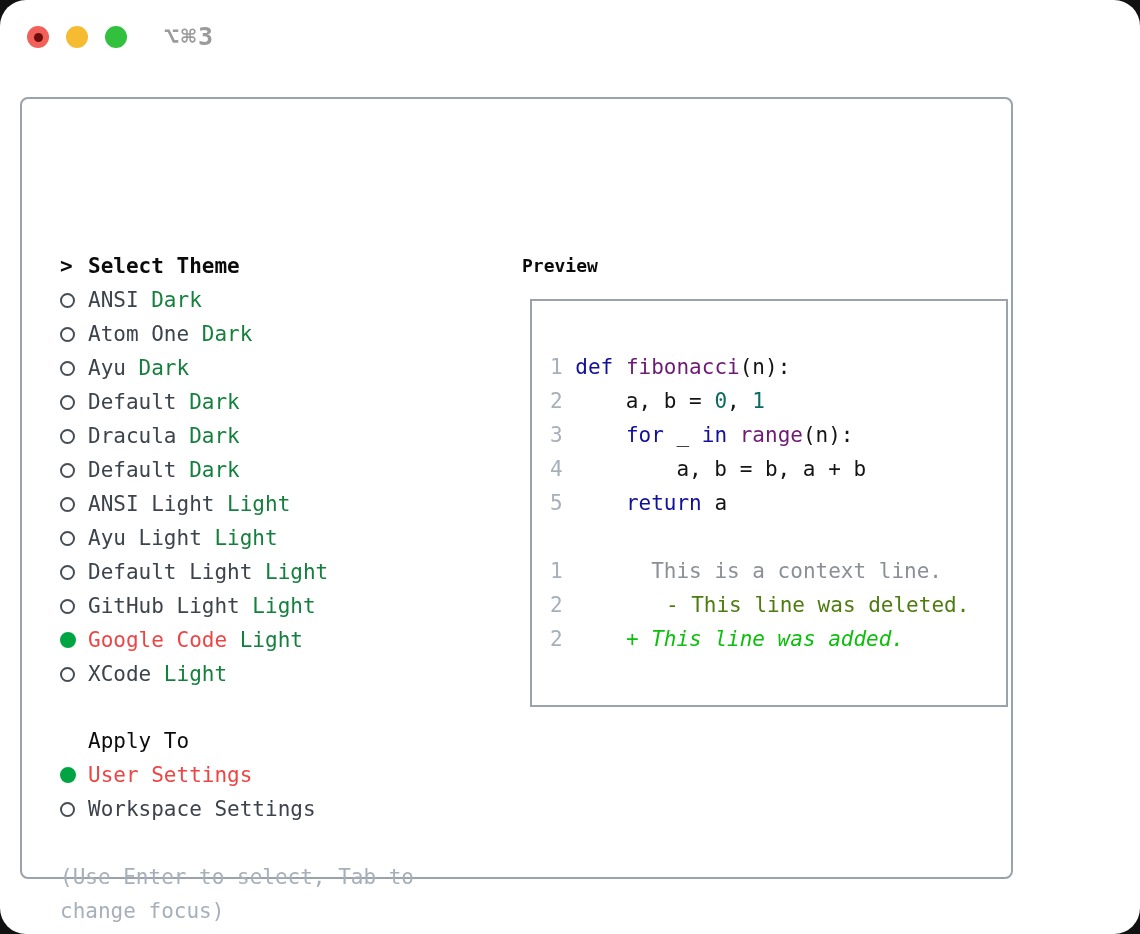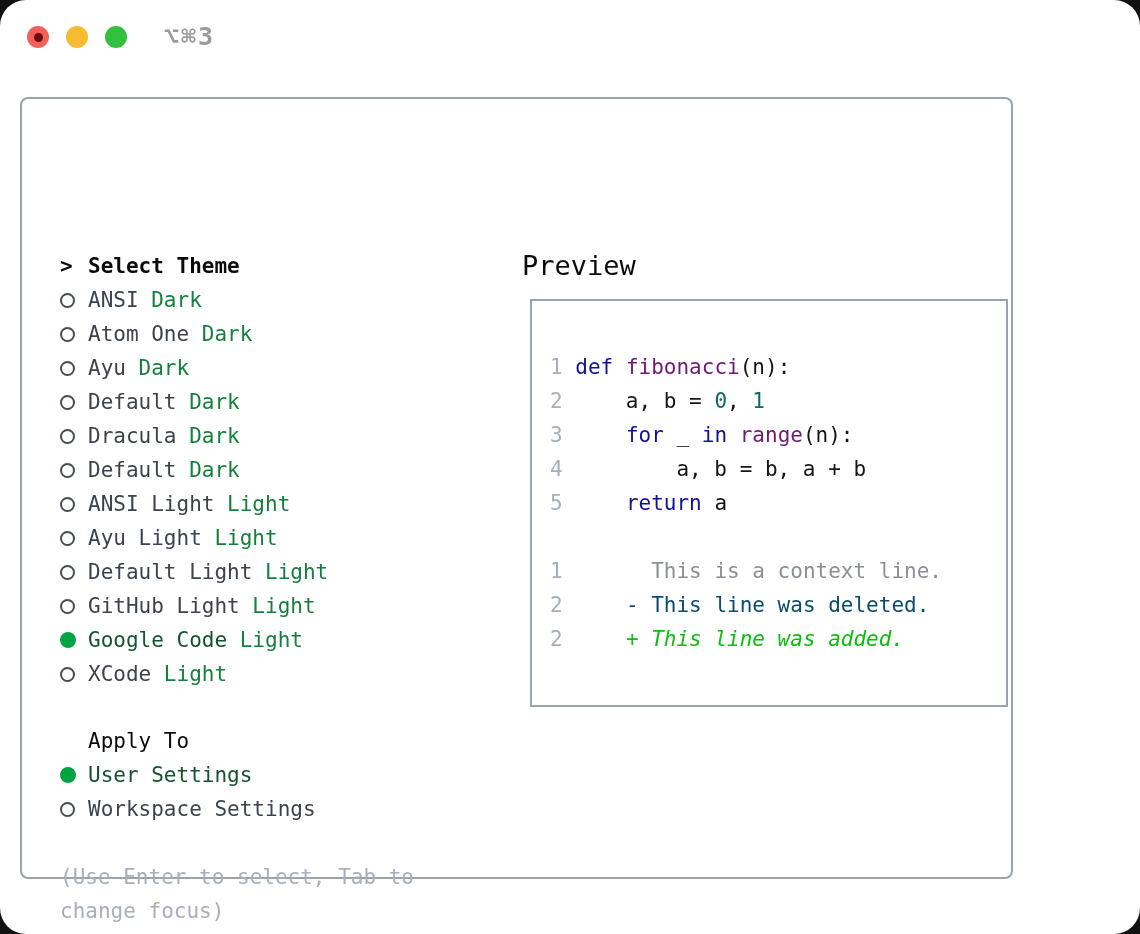--- a/index.html
+++ b/index.html
@@ -27,39 +27,39 @@
   
   .leftcol{position:absolute;left:38px;top:150px;width:440px;font-size:21px;line-height:34px;}
   .row{display:flex;align-items:center;height:34px;white-space:pre;}
   .marker{flex:0 0 28px;display:flex;align-items:center;}
   .caret{font-weight:bold;color:#0b0b0b;}
   .circle{width:15px;height:15px;border:2px solid #474d55;border-radius:50%;box-sizing:border-box;}
   .circle.sel{background:#00a443;border-color:#00a443;width:16px;height:16px;}
   .hdr{font-weight:bold;color:#0b0b0b;}
   .hdr2{color:#0b0b0b;}
   .item-name{color:#3d434c;}
-  .item-name.sel{color:#14532d;}
+  .item-name.sel{color:#ef4444;}
   .item-variant{color:#15803d;}
   .applysec{margin-top:33px;}
   .hint{margin-top:34px;width:400px;color:#a6afba;white-space:normal;}
   
-  .preview-title{position:absolute;left:500px;top:150px;height:34px;line-height:34px;font-size:27px;font-weight:normal;color:#0b0b0b;}
+  .preview-title{position:absolute;left:500px;top:150px;height:34px;line-height:34px;font-size:18px;font-weight:bold;color:#0b0b0b;}
   .preview-box{
     position:absolute;left:508px;top:200px;width:478px;height:408px;
     border:2px solid #9aa2ac;box-sizing:border-box;background:#fff;overflow:hidden;
   }
   .codepre{margin:0;padding:49px 0 0 18px;font-family:"DejaVu Sans Mono","Liberation Mono",monospace;font-size:21px;line-height:34px;}
   .codeline{height:34px;white-space:pre;}
   .seg.ln{color:#a6afba;}
   .seg.pl{color:#141414;}
   .seg.kw{color:#10109b;}
   .seg.fn{color:#6d1b74;}
   .seg.lit{color:#0b6a68;}
   .seg.ctx{color:#8b9096;}
-  .seg.del{color:#0c4a6e;}
+  .seg.del{color:#4d7c0f;margin-left:40px;}
   .seg.add{color:#0cbf0c;font-style:italic;}
 </style>
 </head>
 <body>
 
 <div class="page">
 
   <div class="titlebar">
     <span class="tl red">
         <span class="dot"></span>

